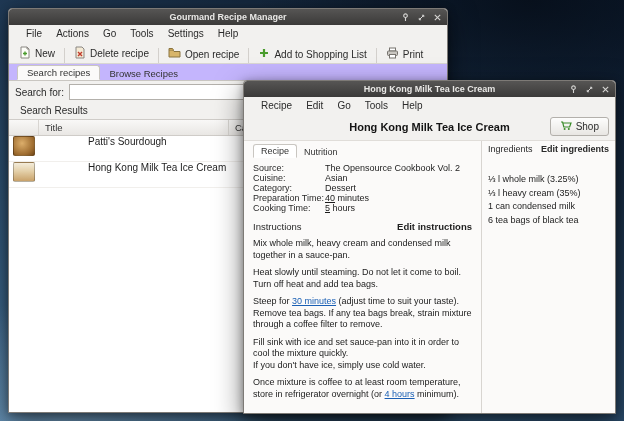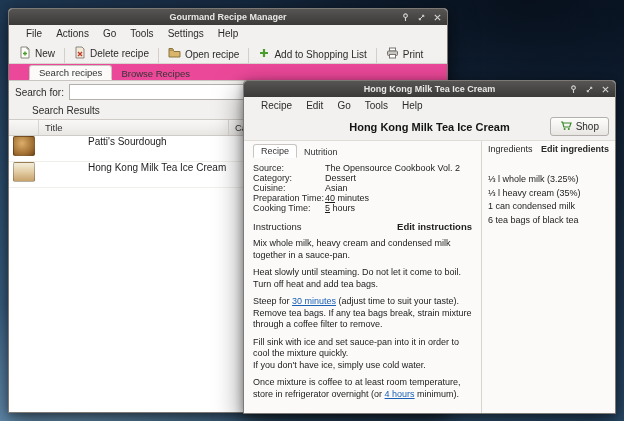--- a/index.html
+++ b/index.html
@@ -25,36 +25,36 @@
 
   .menubar { height:17px; flex:none; display:flex; align-items:center; background:#f2f1ef;
     font-size:10px; color:#2b2b2b; padding:0 10px; }
   .menu-item { padding:1px 7px; border-radius:2px; }
 
   .toolbar { height:22px; flex:none; display:flex; align-items:flex-end; background:#f2f1ef;
     border-bottom:1px solid #d9d6d2; padding:0 4px; font-size:10px; color:#2b2b2b; }
   .tool-btn { display:flex; align-items:center; gap:4px; padding:2px 6px; border-radius:3px; }
   .tsep { width:1px; height:15px; background:#d3d0cc; margin:0 3px; }
 
-  .tabs-row { height:17px; flex:none; display:flex; align-items:flex-end; background:#ec4899;
-    border-bottom:1px solid #c9c6c1; padding:2px 20px 0; font-size:9.5px; color:#333; }
+  .tabs-row { height:17px; flex:none; display:flex; align-items:flex-end; background:#c4b5fd;
+    border-bottom:1px solid #c9c6c1; padding:2px 8px 0; font-size:9.5px; color:#333; }
   .tab { padding:1px 9px; }
   .tab.active { background:#fbfaf9; border:1px solid #c9c6c1; border-bottom:1px solid #fbfaf9;
     border-radius:3px 3px 0 0; }
 
   .search-row { height:22px; flex:none; display:flex; align-items:center; gap:5px;
     padding:0 6px; font-size:10px; color:#2b2b2b; background:#f2f1ef; }
   .search-input { flex:1; height:16px; border:1px solid #b3b0ab; background:#fff;
     font-size:10px; padding:0 3px; font-family:"Liberation Sans", sans-serif; }
   .flat-btn { font-size:10px; padding:2px 7px; background:#eceae7; border:1px solid #d2cfca;
     border-radius:3px; color:#2b2b2b; font-family:"Liberation Sans", sans-serif; }
   .raised-btn { font-size:10px; padding:2px 10px; background:linear-gradient(#fdfdfc,#e8e6e3);
     border:1px solid #b3b0ab; border-radius:3px; color:#2b2b2b; font-family:"Liberation Sans", sans-serif; }
 
-  .results-label { height:16px; flex:none; font-size:10px; color:#2b2b2b; padding:2px 23px; background:#f2f1ef; }
+  .results-label { height:16px; flex:none; font-size:10px; color:#2b2b2b; padding:2px 11px; background:#f2f1ef; }
 
   .rtable { flex:1; background:#fff; border-top:1px solid #cfccc8; font-size:10px; overflow:hidden; }
   .thead { display:flex; background:linear-gradient(#f9f8f7,#e9e7e4); border-bottom:1px solid #cfccc8;
     font-size:9.5px; color:#333; }
   .th { padding:2px 6px; border-right:1px solid #d8d5d1; }
   .th.icon-col { width:30px; flex:none; }
   .th.title-col { width:190px; flex:none; }
   .th.cat-col { flex:1; }
   .trow { display:flex; align-items:flex-start; height:26px; border-bottom:1px solid #f1efec; color:#1e1e1e;gap:43px; }
   .cell-icon { width:30px; flex:none; display:flex; justify-content:center; }
@@ -266,26 +266,26 @@
         <span class="stab active">Recipe</span>
         <span class="stab">Nutrition</span>
       </div>
 
       <div class="details">
         <div class="detail-row">
           <span class="detail-label">Source:</span>
           <span class="detail-value">The Opensource Cookbook Vol. 2</span>
         </div>
         <div class="detail-row">
+          <span class="detail-label">Cuisine:</span>
+          <span class="detail-value">Asian</span>
+        </div>
+        <div class="detail-row">
           <span class="detail-label">Category:</span>
           <span class="detail-value">Dessert</span>
-        </div>
-        <div class="detail-row">
-          <span class="detail-label">Cuisine:</span>
-          <span class="detail-value">Asian</span>
         </div>
         <div class="detail-row">
           <span class="detail-label">Preparation Time:</span>
           <span class="detail-value"><span class="value-link">40</span><span> minutes</span></span>
         </div>
         <div class="detail-row">
           <span class="detail-label">Cooking Time:</span>
           <span class="detail-value"><span class="value-link">5</span><span> hours</span></span>
         </div>
       </div>

